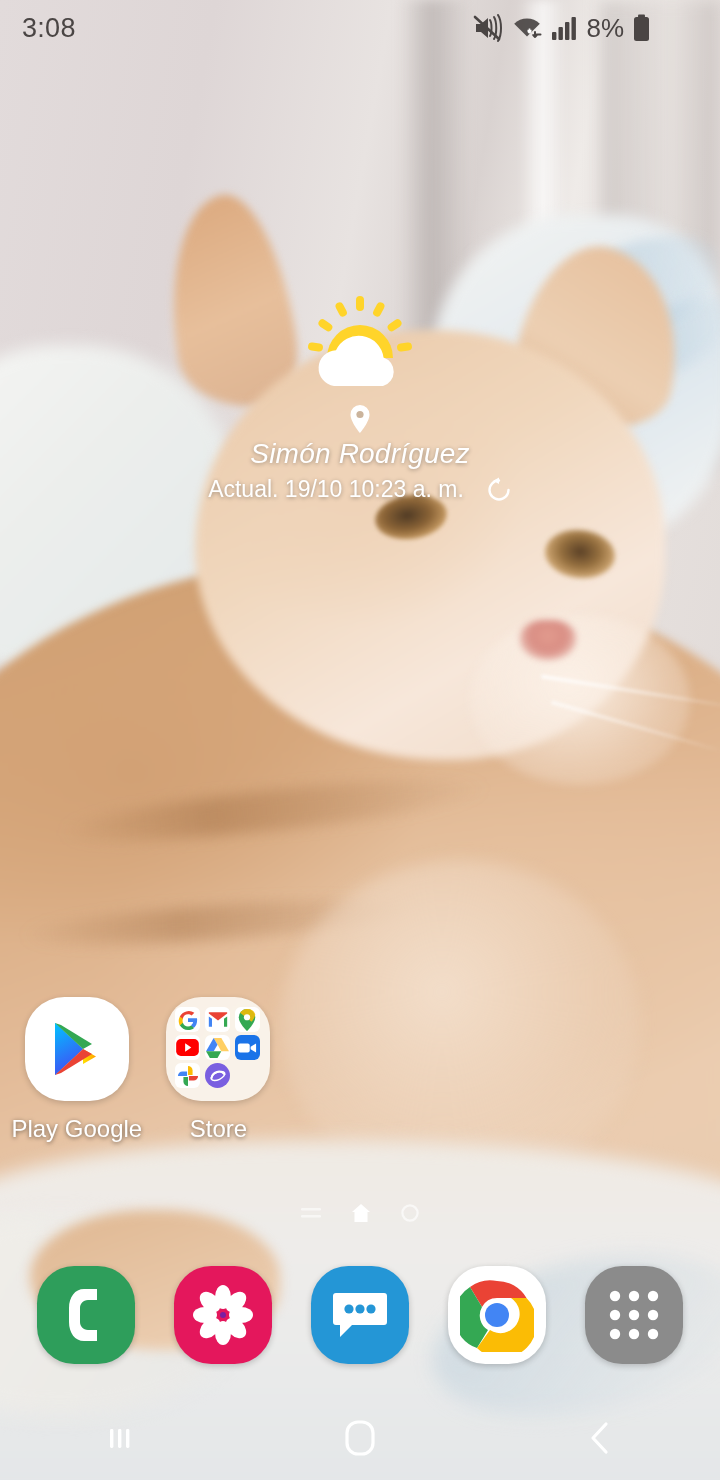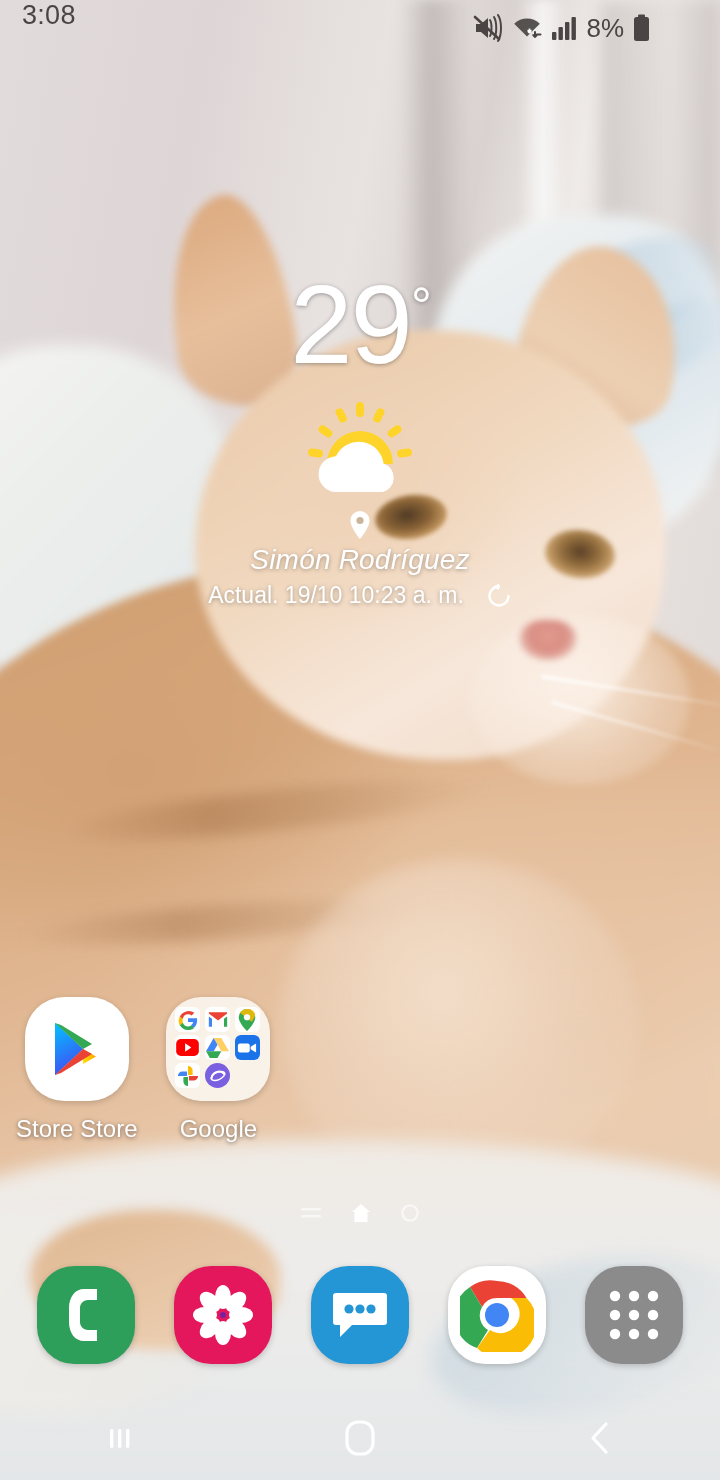--- a/index.html
+++ b/index.html
@@ -178,21 +178,21 @@
   .cat-paw {
     left:30px; top:1210px; width:250px; height:140px;
     background:linear-gradient(160deg,#dfb791,#eed2b7);
     border-radius:50% 50% 45% 55%;
     filter:blur(6px);
   }
 
   
   #status-bar {
     position:absolute; top:0; left:0; width:668px; height:56px;
-    display:flex; justify-content:space-between;
+    display:flex; align-items:center; justify-content:space-between;
     padding:0 18px 0 22px;
     z-index:40;
     gap:24px;
   }
   #status-bar .clock {
     font-size:27px; color:#4a4544; letter-spacing:.3px;
   }
   .status-right { display:flex; align-items:center; gap:9px; }
   .si { display:block; }
 
@@ -339,24 +339,20 @@
     </svg>
     <div style="font-size:26px;color:#4a4544;">8%</div>
     <svg class="si" width="17" height="28" viewBox="0 0 17 28">
       <rect x="5" y="0.5" width="7" height="3" rx="1" fill="#4a4544"></rect>
       <rect x="1" y="3" width="15" height="24" rx="2.5" fill="#4a4544"></rect>
     </svg>
   </div>
 </div>
 
 <div id="weather-widget">
-  <div class="temp">
-    <span>29</span>
-    <span class="deg">°</span>
-  </div>
 
   <div class="wx-icon">
     <svg width="118" height="94" viewBox="0 0 118 94">
       <g fill="#FFD42A">
         <rect x="55" y="2" width="8" height="15" rx="4"></rect>
         <rect x="36" y="8" width="8" height="15" rx="4" transform="rotate(-28 40 15)"></rect>
         <rect x="74" y="8" width="8" height="15" rx="4" transform="rotate(28 78 15)"></rect>
         <rect x="20" y="24" width="8" height="15" rx="4" transform="rotate(-56 24 31)"></rect>
         <rect x="90" y="24" width="8" height="15" rx="4" transform="rotate(56 94 31)"></rect>
         <rect x="10" y="46" width="8" height="15" rx="4" transform="rotate(-82 14 53)"></rect>
@@ -402,21 +398,21 @@
               <stop offset="0" stop-color="#FFE000"></stop>
                 <stop offset="1" stop-color="#FFA000"></stop>
             </linearGradient>
           </defs>
           <path d="M32 28 45 35.5 32 43z" fill="url(#g2)"></path>
           <path d="M4 54 32 28 41 33 10 52z" fill="#EA4335"></path>
           <path d="M4 2 32 28 41 23 10 4z" fill="#34A853"></path>
         </svg>
       </div>
     </div>
-    <div class="app-label">Store Store</div>
+    <div class="app-label">Play Google</div>
   </div>
 
 
 
   <div class="app-cell">
     <div class="app-icon">
       <div class="folder-bg">
         <div class="mini">
           <svg width="22" height="22" viewBox="0 0 24 24">
             <path d="M22 12.2c0-.8-.1-1.5-.2-2.2H12v4.2h5.6a4.8 4.8 0 0 1-2 3.2v2.7h3.3c1.9-1.8 3-4.4 3-7.9z" fill="#4285F4"></path>
@@ -473,21 +469,21 @@
         </div>
         <div class="mini" style="background:#7A5FE0;border-radius:50%;">
           <svg width="20" height="20" viewBox="0 0 22 22">
             <circle cx="11" cy="11" r="11" fill="#7A5FE0"></circle>
             <path d="M4 13a8 8 0 0 1 14-4" stroke="#fff" stroke-width="2.3" fill="none" stroke-linecap="round"></path>
             <ellipse cx="11" cy="11" rx="8" ry="4" fill="none" stroke="#fff" stroke-width="1.6" transform="rotate(-25 11 11)"></ellipse>
           </svg>
         </div>
       </div>
     </div>
-    <div class="app-label">Google</div>
+    <div class="app-label">Store</div>
   </div>
 
 </div>
 
 <div id="page-indicator">
   <svg width="22" height="18" viewBox="0 0 22 18" opacity=".6">
     <rect x="1" y="4" width="20" height="2.4" rx="1.2" fill="#fff"></rect>
     <rect x="1" y="11" width="20" height="2.4" rx="1.2" fill="#fff"></rect>
   </svg>
   <svg width="22" height="22" viewBox="0 0 22 22">

